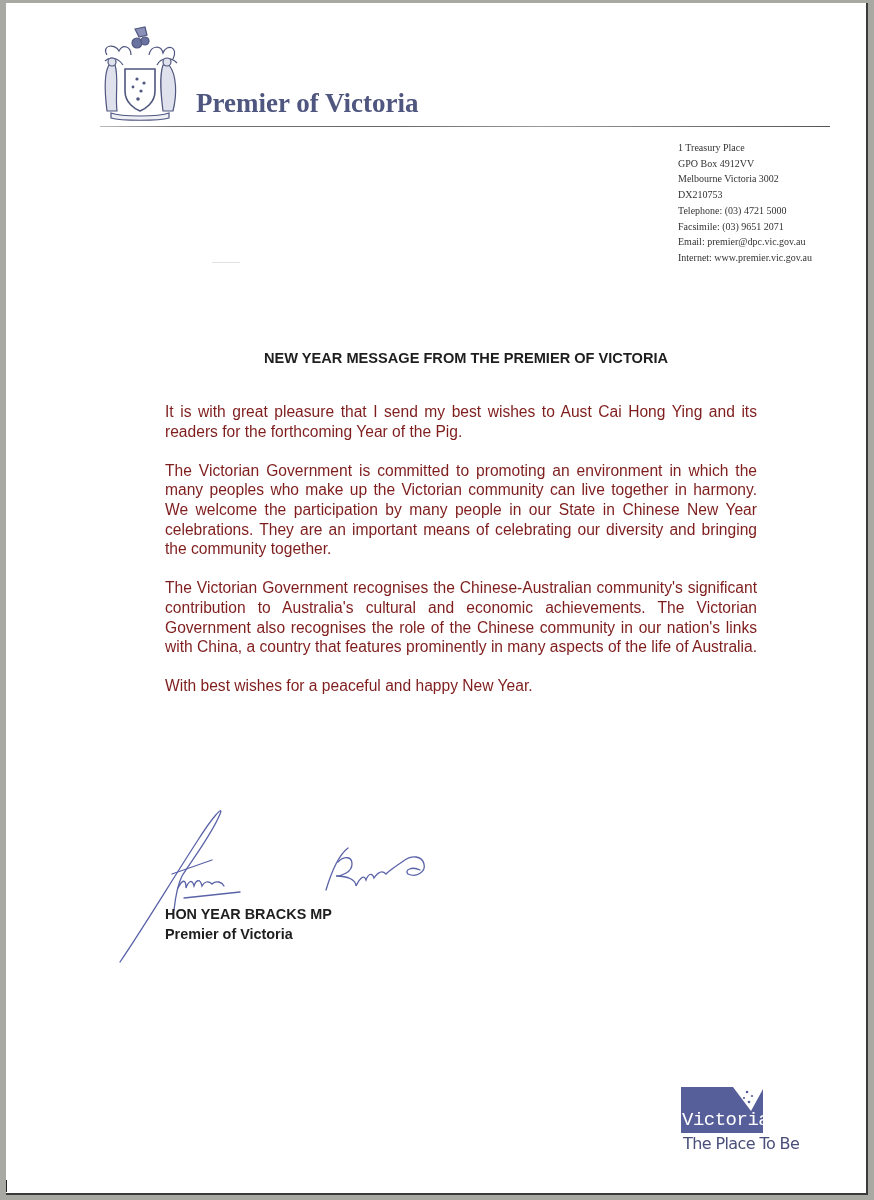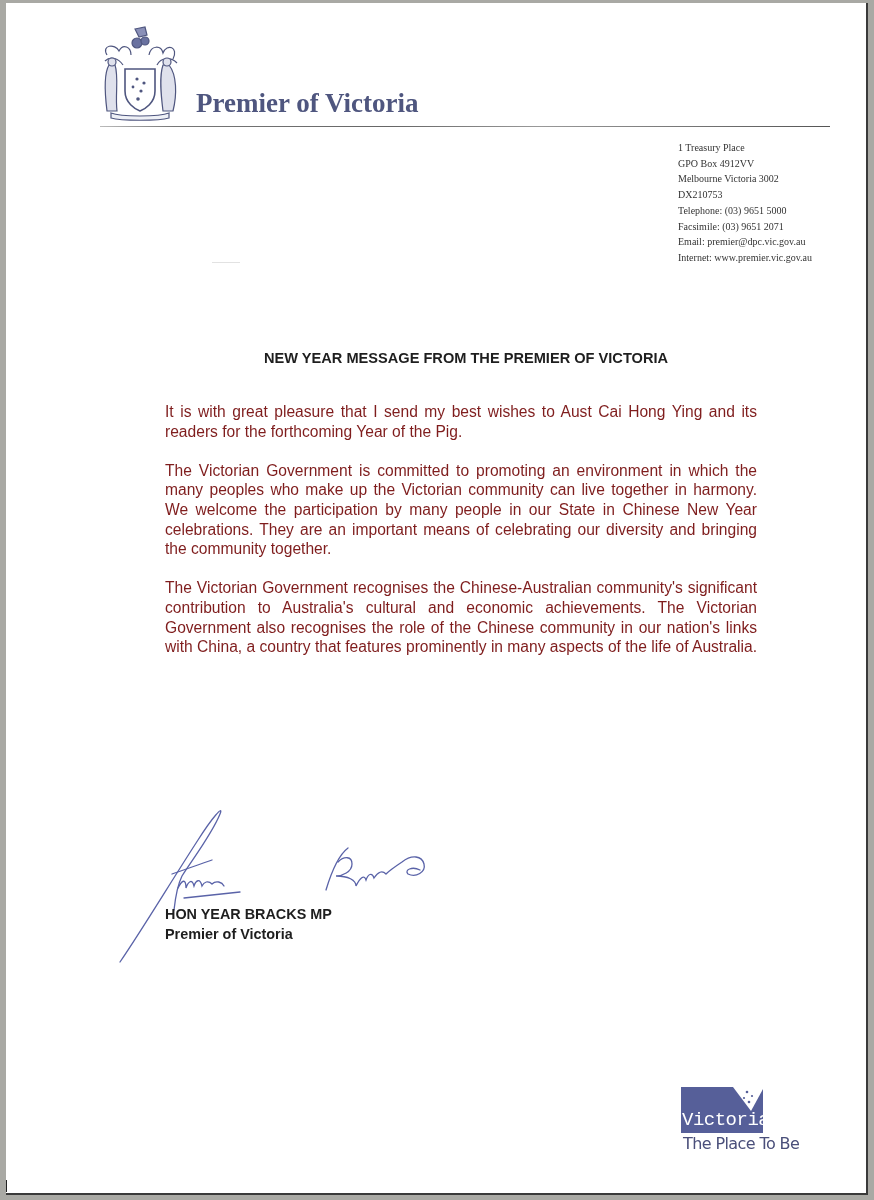--- a/index.html
+++ b/index.html
@@ -121,34 +121,35 @@
 </svg>
 
 <div class="letterhead-title">Premier of Victoria</div>
 <div class="rule"></div>
 
 <div class="address">
   <div>1 Treasury Place</div>
   <div>GPO Box 4912VV</div>
   <div>Melbourne Victoria 3002</div>
   <div>DX210753</div>
-  <div>Telephone: (03) 9651 5000</div>
+  <div>Telephone: (03) 4721 5000</div>
   <div>Facsimile: (03) 9651 2071</div>
   <div>Email: premier@dpc.vic.gov.au</div>
   <div>Internet: www.premier.vic.gov.au</div>
 </div>
 
 <div class="stray-mark"></div>
 
 <div class="heading">NEW YEAR MESSAGE FROM THE PREMIER OF VICTORIA</div>
 
 <div class="body-text">
   <p>It is with great pleasure that I send my best wishes to Aust Cai Hong Ying and its readers for the forthcoming Year of the Pig.</p>
   <p>The Victorian Government is committed to promoting an environment in which the many peoples who make up the Victorian community can live together in harmony.  We welcome the participation by many people in our State in Chinese New Year celebrations.  They are an important means of celebrating our diversity and bringing the community together.</p>
   <p>The Victorian Government recognises the Chinese-Australian community's significant contribution to Australia's cultural and economic achievements. The Victorian Government also recognises the role of the Chinese community in our nation's links with China, a country that features prominently in many aspects of the life of Australia.</p>
+  <p class="last">With best wishes for a peaceful and happy New Year.</p>
 </div>
 
 <svg class="signature" viewBox="0 0 340 170">
   <g fill="none" stroke="#5a63a8" stroke-width="1.3" stroke-linecap="round">
     <path d="M8 162 C30 130, 60 80, 86 40 C100 18, 112 4, 108 14 C100 34, 80 60, 70 76 C66 84, 64 92, 62 110"></path>
     <path d="M60 74 C72 70, 88 64, 100 60"></path>
     <path d="M66 88 C70 80, 74 78, 74 88 C76 82, 80 78, 82 86 C84 80, 88 78, 90 86 C92 82, 96 80, 100 84 C104 80, 110 82, 112 86"></path>
     <path d="M72 98 C90 96, 110 94, 128 92"></path>
     <path d="M214 90 C220 70, 228 54, 236 48"></path>
     <path d="M226 62 C232 56, 240 56, 240 64 C240 72, 230 76, 224 76 C236 76, 244 80, 244 86 C248 78, 252 74, 254 80 C256 74, 260 72, 262 78 C266 72, 270 70, 274 74 C278 70, 284 66, 290 62 C300 54, 310 56, 312 64 C314 72, 304 78, 296 74 C292 70, 300 66, 308 70"></path>

